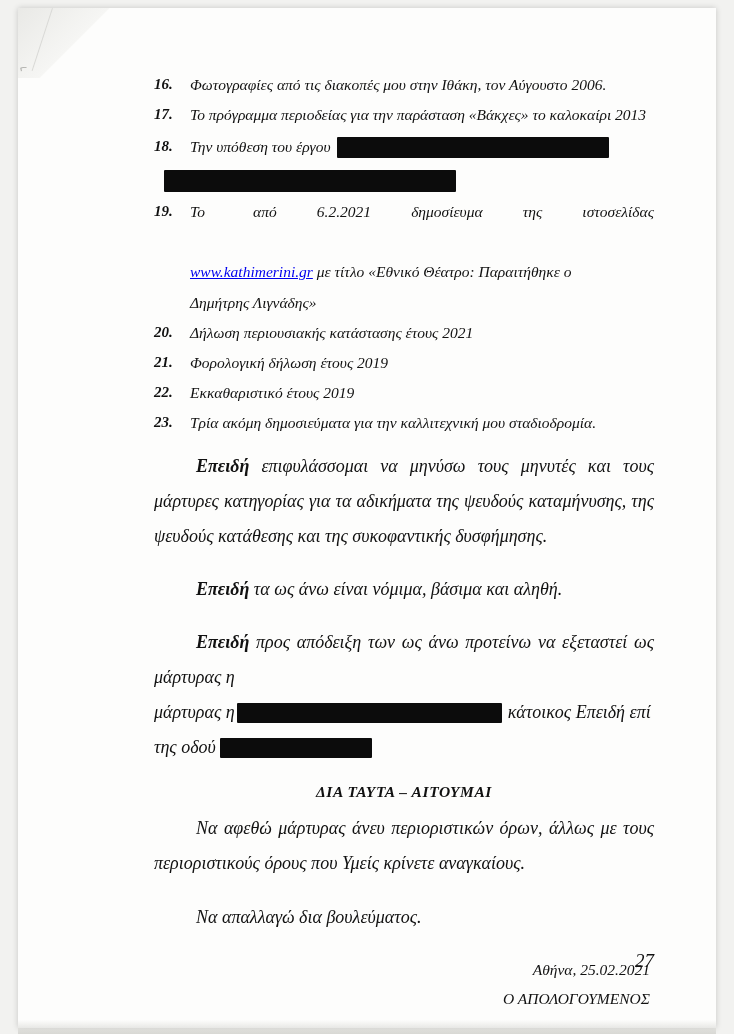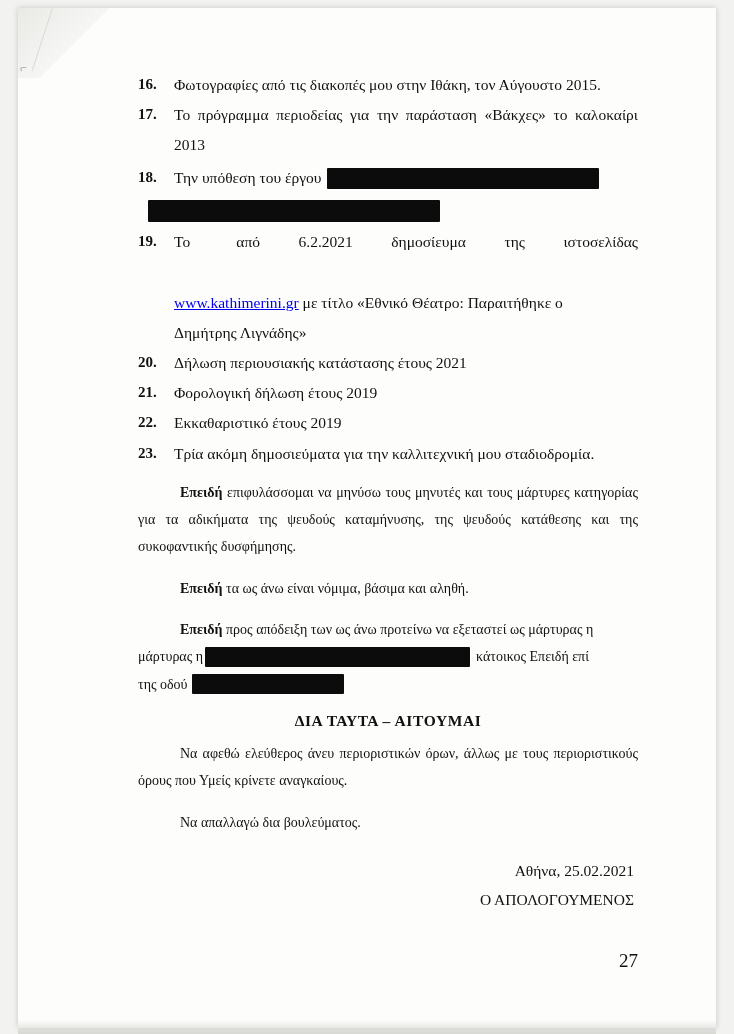--- a/index.html
+++ b/index.html
@@ -62,23 +62,24 @@
     position: absolute;
     left: 18px;
     bottom: 0;
     width: 698px;
     height: 14px;
     background: linear-gradient(to bottom, rgba(255,255,255,0) 0%, #d8d8d4 100%);
   }
 
   .content {
     position: absolute;
-    left: 138px;
+    left: 154px;
     top: 70px;
     width: 500px;
+    font-style: italic;
   }
 
   ol.numbered {
     list-style: none;
     margin: 0;
     padding: 0;
   }
   ol.numbered li {
     position: relative;
     padding-left: 36px;
@@ -102,21 +103,21 @@
   }
 
   .redact {
     display: inline-block;
     background: #0c0c0c;
     vertical-align: middle;
     border-radius: 1px;
   }
 
   .para {
-    font-size: 14px;
+    font-size: 18px;
     line-height: 1.95;
     text-align: justify;
     margin-top: 10px;
     text-indent: 42px;
   }
   .para b {
     font-weight: bold;
   }
 
   .center-head {
@@ -175,21 +176,21 @@
   <div class="edge-mark">⌐</div>
   <div class="bottom-shadow"></div>
 </div>
 
 <div class="content">
 
   <ol class="numbered">
 
     <li>
       <span class="num">16.</span>
-      <span class="itm-text just">Φωτογραφίες από τις διακοπές μου στην Ιθάκη, τον Αύγουστο 2015.</span>
+      <span class="itm-text just">Φωτογραφίες από τις διακοπές μου στην Ιθάκη, τον Αύγουστο 2006.</span>
     </li>
 
     <li>
       <span class="num">17.</span>
       <span class="itm-text just">Το πρόγραμμα περιοδείας για την παράσταση «Βάκχες» το καλοκαίρι 2013</span>
     </li>
 
     <li style="margin-top:2px;">
       <span class="num">18.</span>
       <span class="itm-text">
@@ -246,21 +247,21 @@
     <span style="display:block;">
       <span>μάρτυρας η</span><span class="redact" style="width:265px;height:20px;margin-left:2px;margin-bottom:2px;"></span><span style="margin-left:6px;">κάτοικος Επειδή επί</span>
     </span>
     <span style="display:block;">
       <span>της οδού</span><span class="redact" style="width:152px;height:20px;margin-left:4px;margin-bottom:2px;"></span>
     </span>
   </p>
 
   <div class="center-head">ΔΙΑ ΤΑΥΤΑ – ΑΙΤΟΥΜΑΙ</div>
 
-  <p class="para">Να αφεθώ ελεύθερος άνευ περιοριστικών όρων, άλλως με τους περιοριστικούς όρους που Υμείς κρίνετε αναγκαίους.</p>
+  <p class="para">Να αφεθώ μάρτυρας άνευ περιοριστικών όρων, άλλως με τους περιοριστικούς όρους που Υμείς κρίνετε αναγκαίους.</p>
   <p class="para">Να απαλλαγώ δια βουλεύματος.</p>
 
   <div class="signature">
     <span class="sig-line">Αθήνα, 25.02.2021</span>
     <span class="sig-line second">Ο ΑΠΟΛΟΓΟΥΜΕΝΟΣ</span>
   </div>
 
   <div class="page-number">27</div>
 
 </div>

